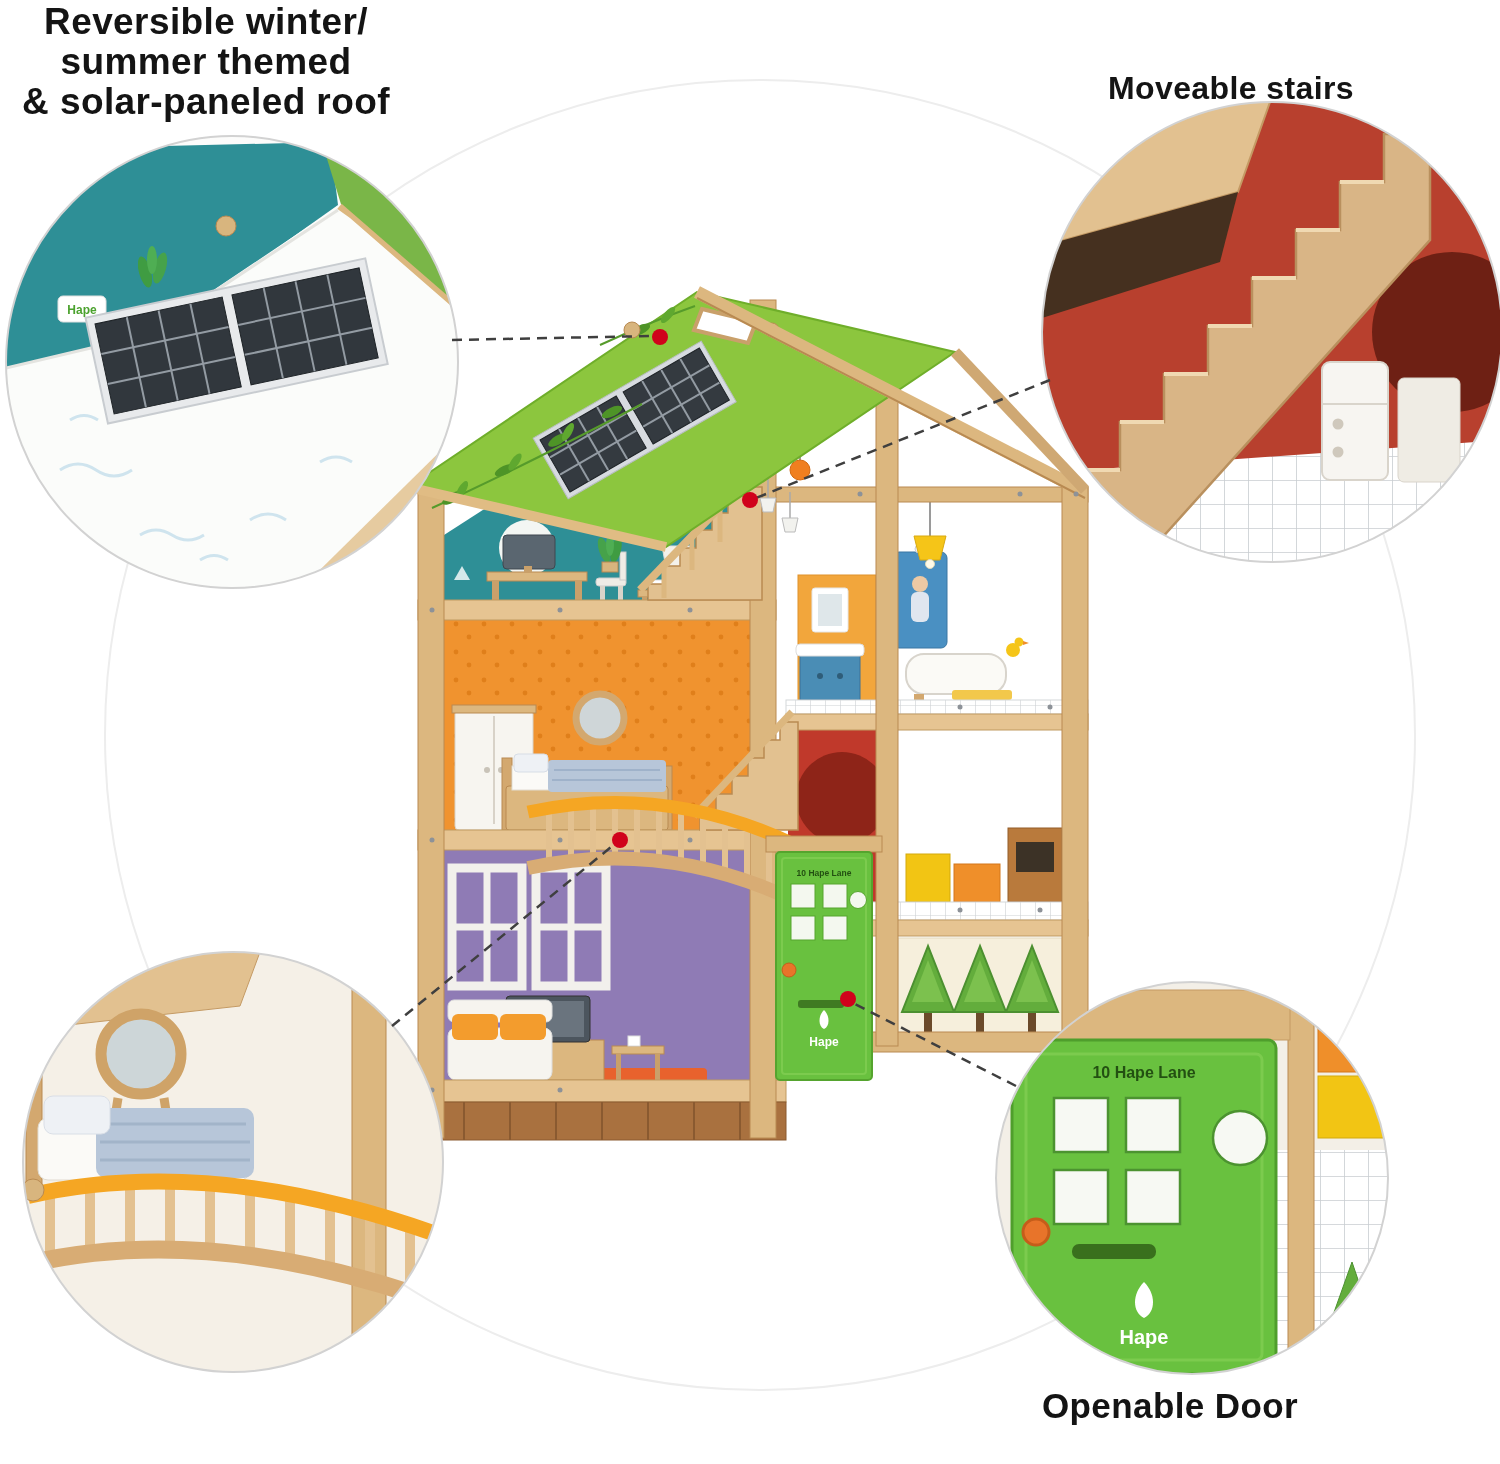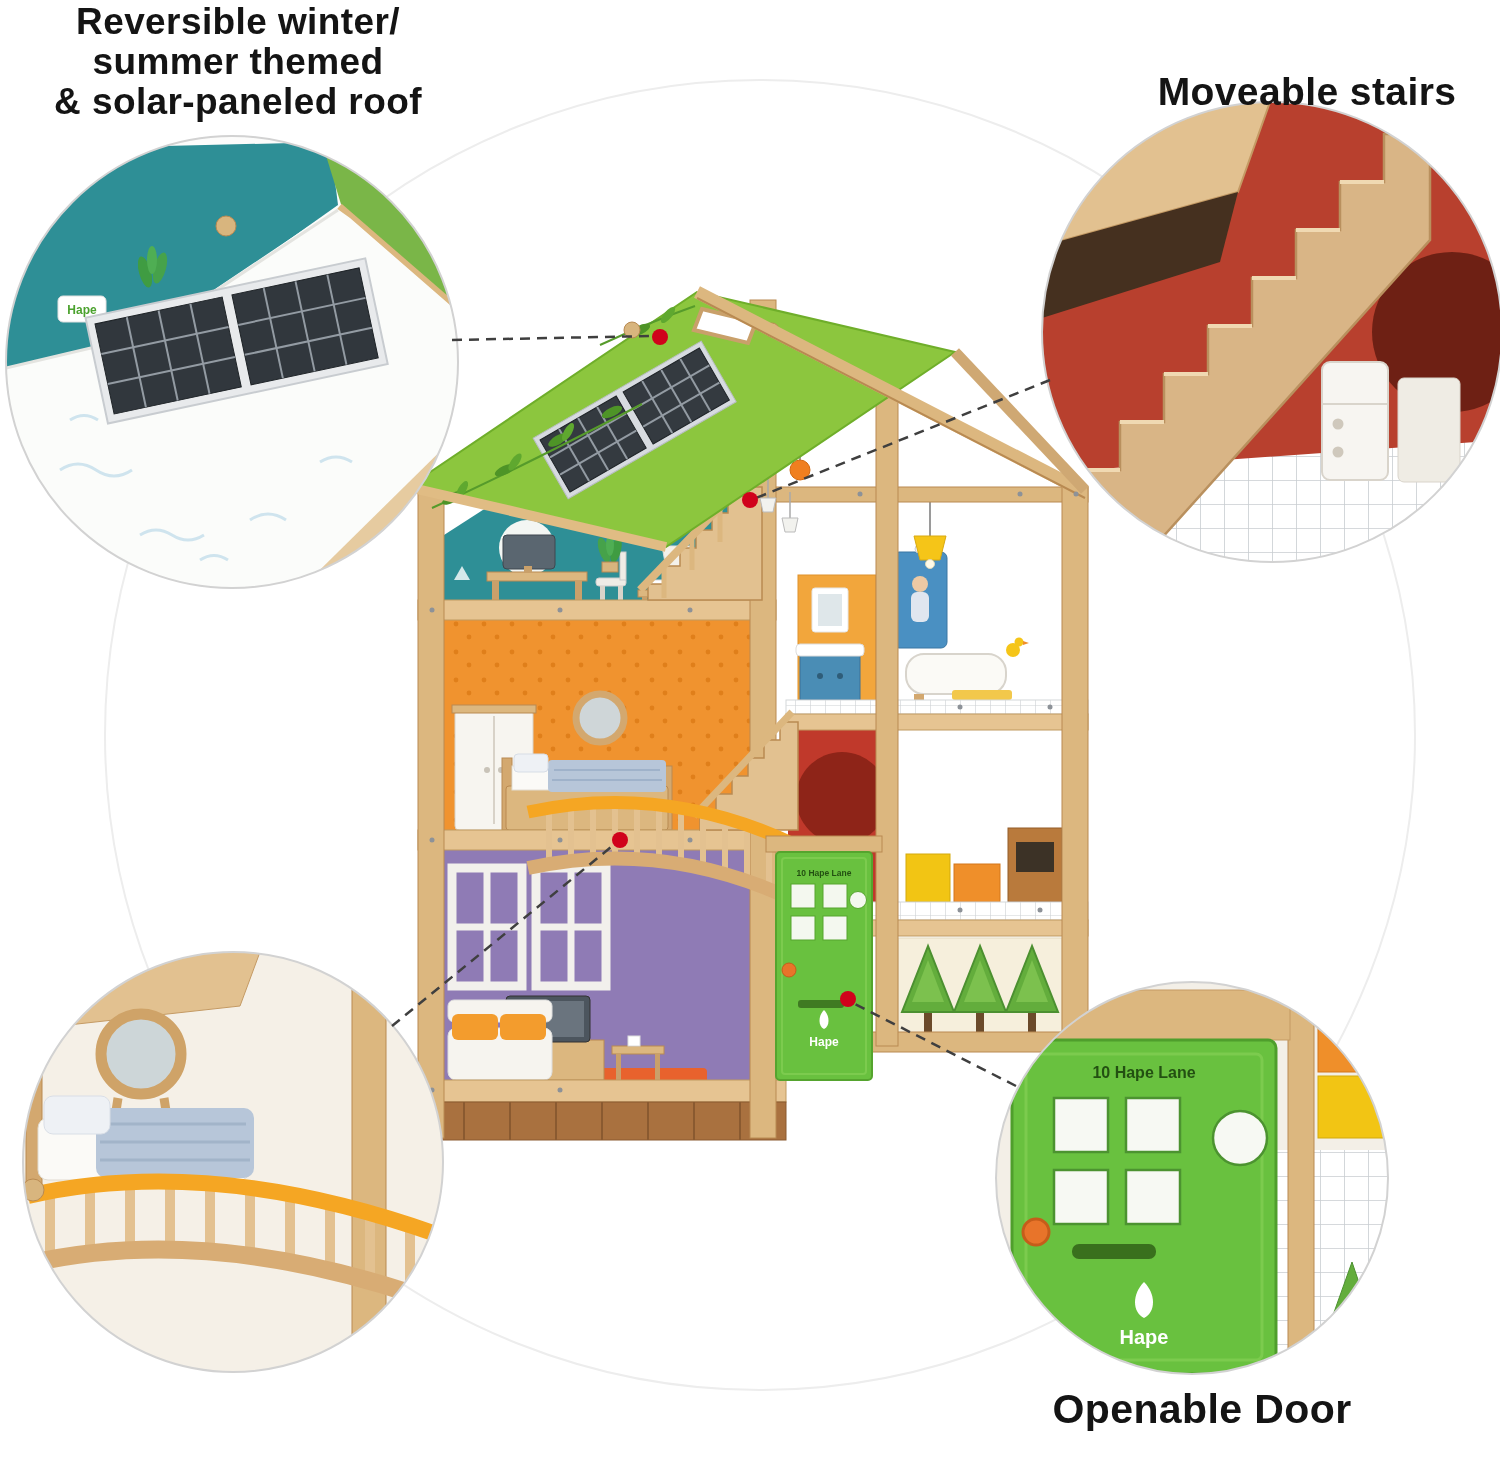--- a/index.html
+++ b/index.html
@@ -1,24 +1,24 @@
 <!DOCTYPE html>
 <html><head>
 <meta charset="utf-8">
 <style>
   html,body{margin:0;padding:0;background:#ffffff;}
   .stage{position:relative;width:1500px;height:1464px;background:#ffffff;overflow:hidden;
          font-family:"Liberation Sans",sans-serif;}
   .stage svg{position:absolute;left:0;top:0;}
   .label{position:absolute;font-weight:700;color:#141414;text-align:center;
-         white-space:pre-line;letter-spacing:.4px;padding-left:32px;}
+         white-space:pre-line;letter-spacing:.4px;}
   .label-roof{left:0;top:2px;width:412px;font-size:37px;line-height:1.08;}
-  .label-stairs{left:1100px;top:70px;width:350px;font-size:39px;}
+  .label-stairs{left:1056px;top:70px;width:350px;font-size:32px;}
   .label-balcony{left:90px;top:1364px;width:360px;font-size:39px;}
-  .label-door{left:980px;top:1386px;width:380px;font-size:41px;}
+  .label-door{left:980px;top:1386px;width:380px;font-size:35px;}
   svg text{font-family:"Liberation Sans",sans-serif;}
 </style>
 </head>
 <body>
 
 <div class="stage">
 
 <svg viewBox="0 0 1500 1464" width="1500" height="1464">
   <defs>
     <clipPath id="clipRoof">

